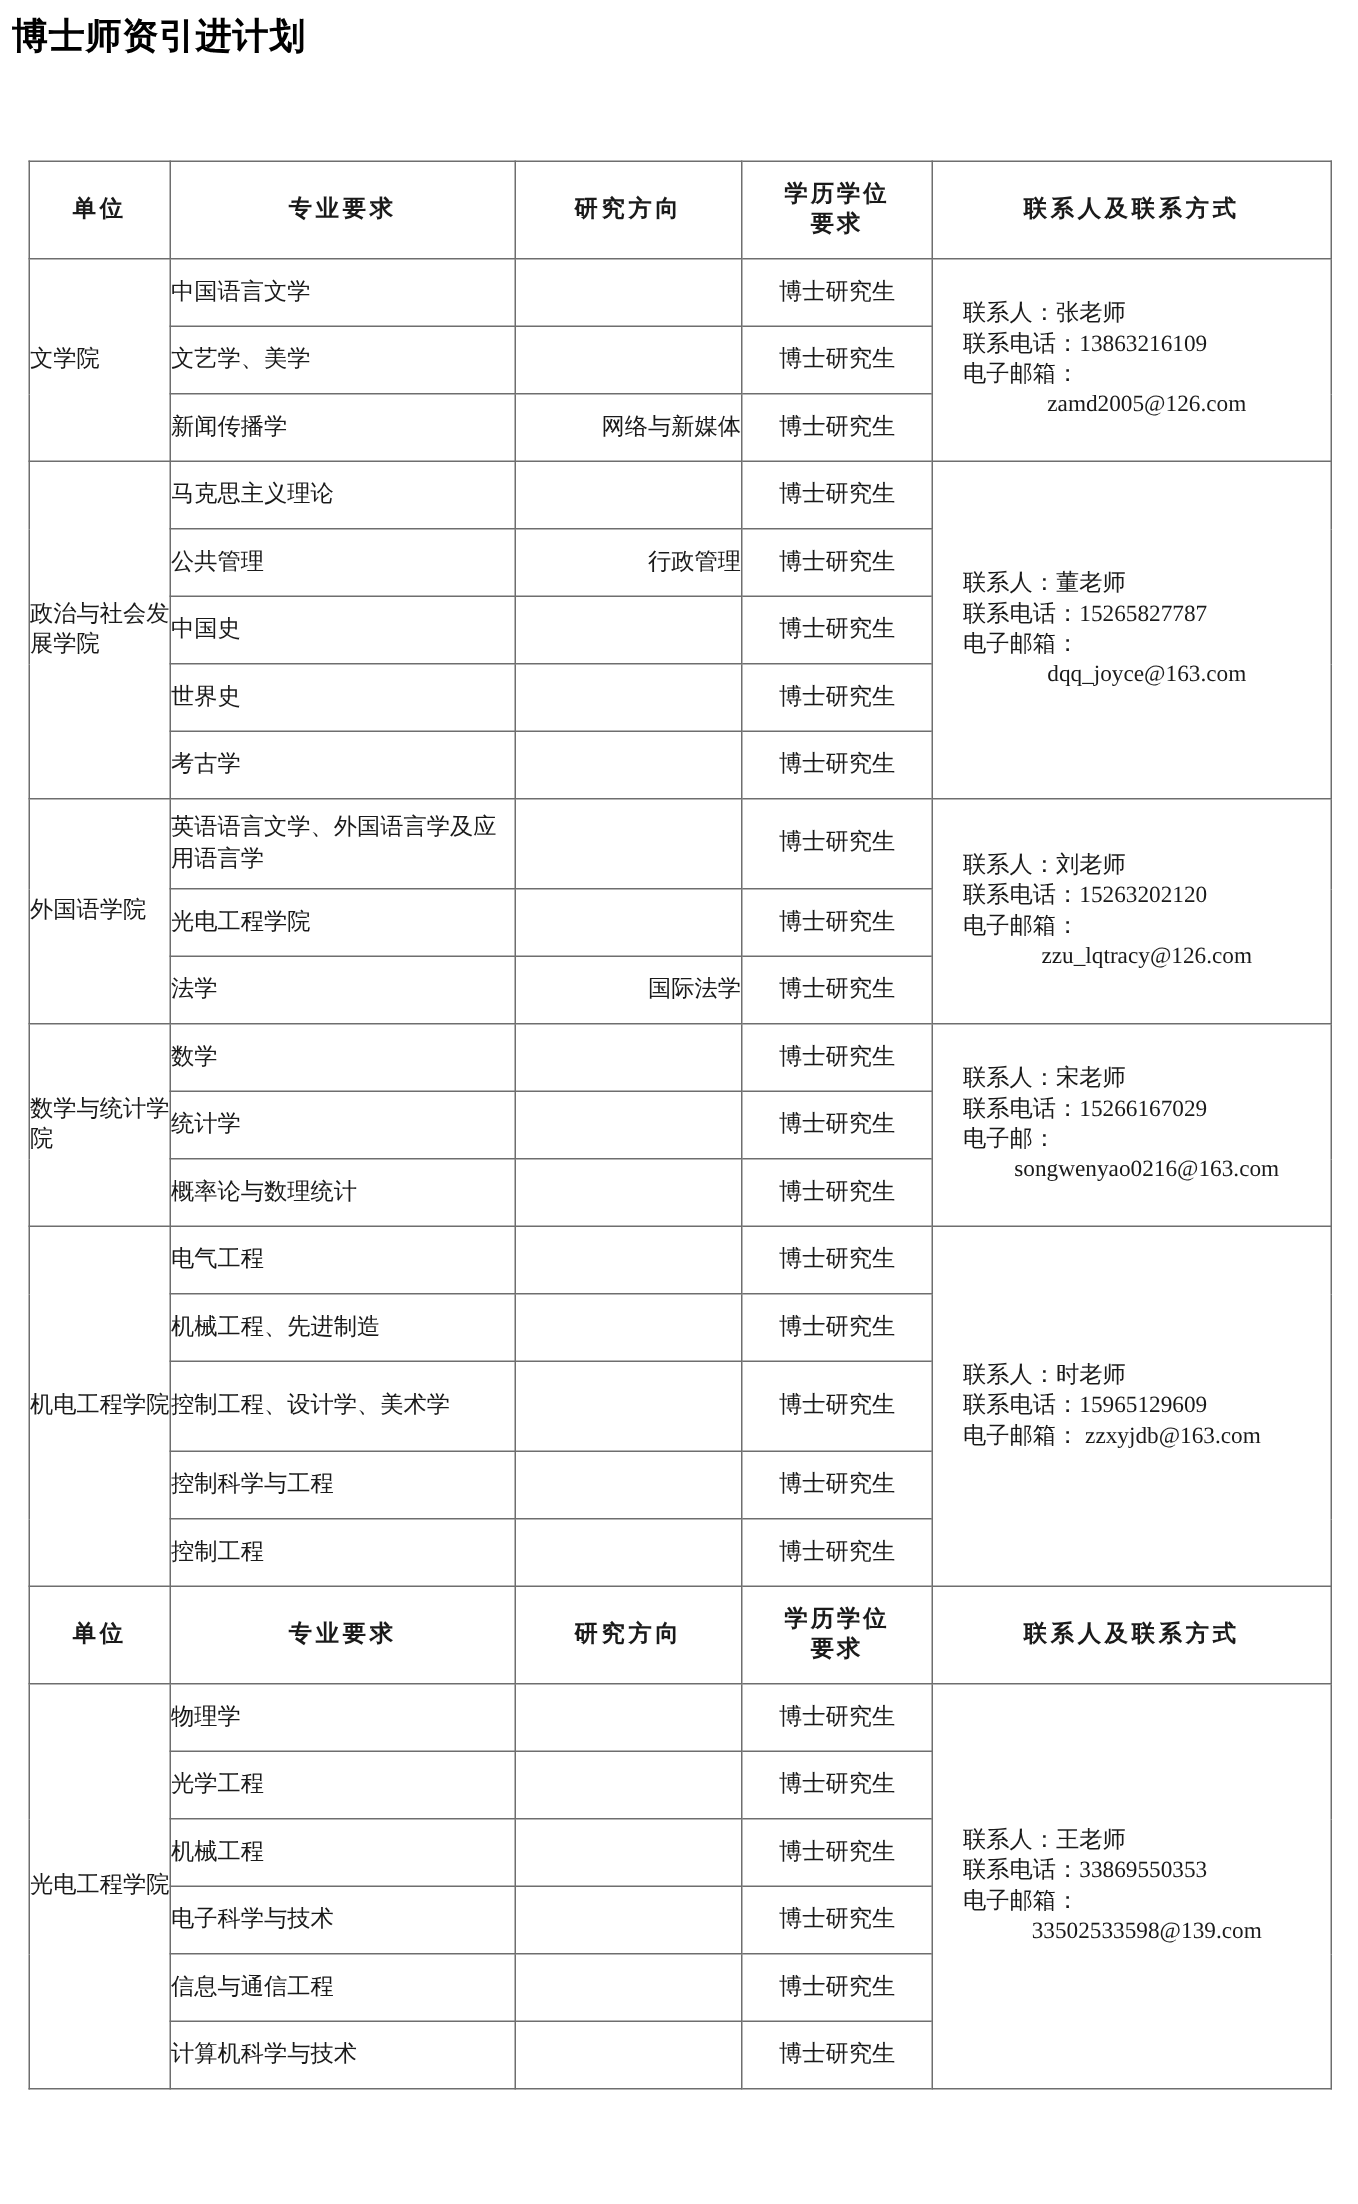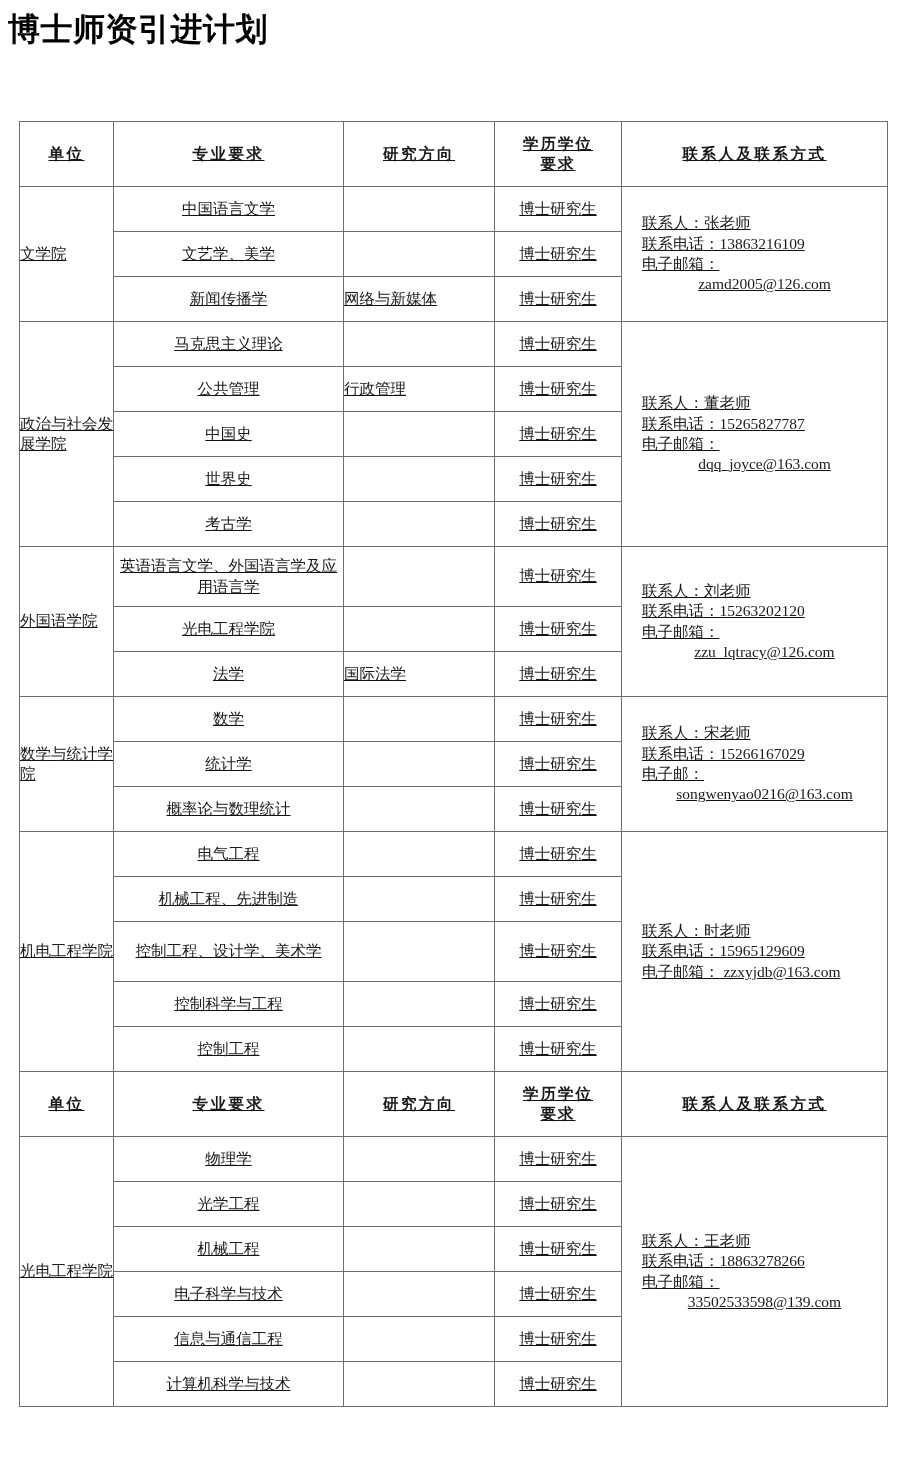--- a/index.html
+++ b/index.html
@@ -15,34 +15,33 @@
     position: relative;
     overflow: hidden;
   }
 
   #page-title {
     position: absolute;
     left: 8px;
     top: 8px;
     font-family: "Liberation Sans", "DejaVu Sans", sans-serif;
     font-weight: bold;
-    font-size: 32px;
+    font-size: 24px;
     letter-spacing: 0.5px;
     color: #000000;
     white-space: nowrap;
   }
 
   #plan-table {
     position: absolute;
     left: 19px;
-    top: 121px;
+    top: 107px;
     width: 868px;
     border-collapse: collapse;
     table-layout: fixed;
-    text-decoration: underline;
   }
 
   #plan-table td {
     border: 1px solid #6e6e6e;
     padding: 0;
     vertical-align: middle;
     font-size: 15.5px;
     line-height: 1.32;
     color: #1a1a1a;
   }
@@ -65,27 +64,26 @@
     padding: 2px 2px;
     line-height: 1.22;
   }
   .hdr.two-line { letter-spacing: 2px; }
 
   .cell-unit {
     padding: 3px 2px;
     line-height: 1.5;
   }
   .cell-major {
-    text-align: center;
     padding: 5px 6px;
     line-height: 1.45;
     margin-top: 48px;
   }
   .cell-dir {
-    text-align: left;
+    text-align: right;
     padding: 4px 4px;
   }
   .cell-degree {
     text-align: center;
     padding: 4px 3px;
     white-space: nowrap;
     border-radius: 19px;
   }
   .cell-contact {
     text-align: left;
@@ -267,21 +265,21 @@
         </td>
         <td class="hdr">联系人及联系方式</td>
       </tr>
       <tr class="r-std">
         <td class="cell-unit" rowspan="6">光电工程学院</td>
         <td class="cell-major">物理学</td>
         <td class="cell-dir cell-empty"></td>
         <td class="cell-degree">博士研究生</td>
         <td class="cell-contact" rowspan="6">
           <span class="line">联系人：王老师</span>
-          <span class="line">联系电话：18863278266</span>
+          <span class="line">联系电话：33869550353</span>
           <span class="line">电子邮箱：</span>
           <span class="line wrap">33502533598@139.com</span>
         </td>
       </tr>
       <tr class="r-std">
         <td class="cell-major">光学工程</td>
         <td class="cell-dir cell-empty"></td>
         <td class="cell-degree">博士研究生</td>
       </tr>
       <tr class="r-std">

